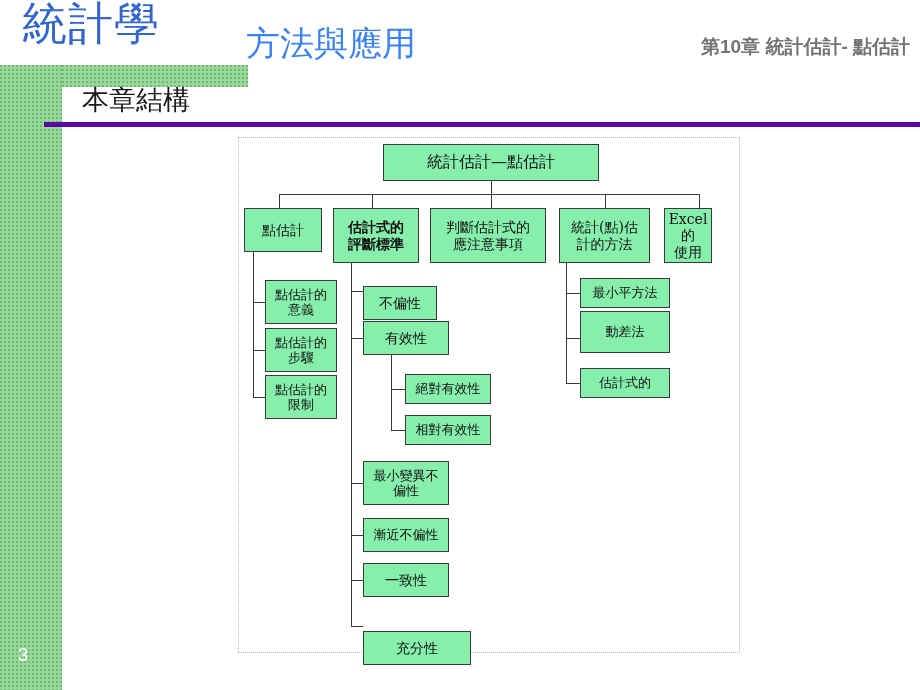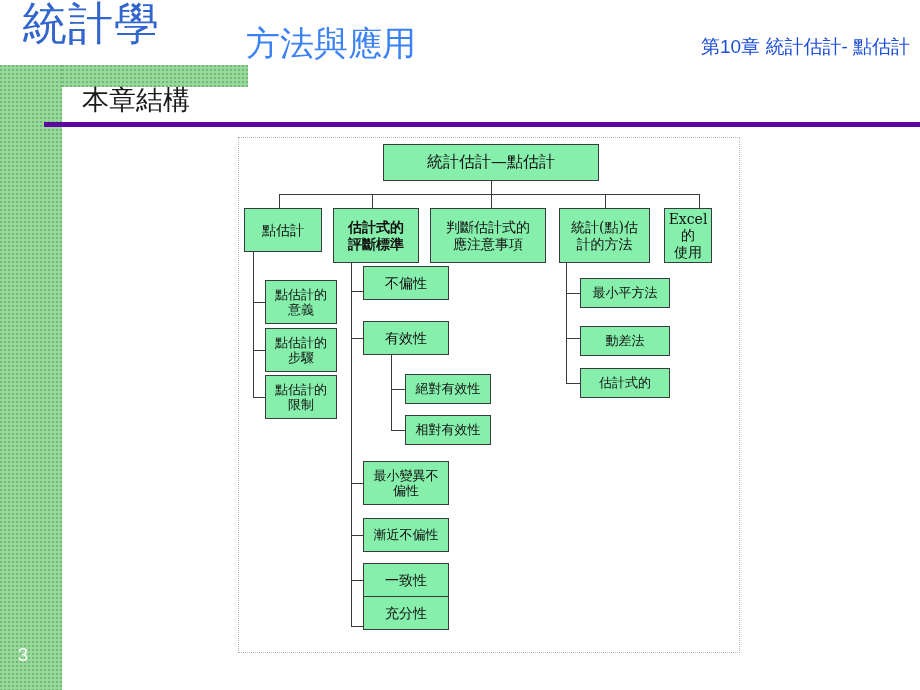--- a/index.html
+++ b/index.html
@@ -37,23 +37,23 @@
     color: #3b82f6;
     font-family: "DejaVu Serif", "Liberation Serif", serif;
     white-space: nowrap;
   }
   #chapter-label {
     position: absolute;
     right: 10px;
     top: 34px;
     font-size: 19px;
     line-height: 26px;
-    color: #1d4ed8;
+    color: #737373;
     font-family: "Liberation Sans", "DejaVu Sans", sans-serif;
-    font-weight: normal;
+    font-weight: bold;
     white-space: nowrap;
   }
 
   
   #green-band {
     position: absolute;
     left: 0;
     top: 65px;
     width: 62px;
     height: 625px;
@@ -212,42 +212,42 @@
 
   <div class="ln v" style="left:112px; top:125px; height:363px;"></div>
 
   <div class="ln h" style="left:112px; top:153px; width:12px;"></div>
   <div class="ln h" style="left:112px; top:200px; width:12px;"></div>
   <div class="ln h" style="left:112px; top:345px; width:12px;"></div>
   <div class="ln h" style="left:112px; top:397px; width:12px;"></div>
   <div class="ln h" style="left:112px; top:442px; width:12px;"></div>
   <div class="ln h" style="left:112px; top:488px; width:12px;"></div>
 
-  <div class="dbox t14" style="left:124px; top:128px; width:86px; height:34px;">不偏性</div>
+  <div class="dbox t14" style="left:124px; top:148px; width:74px; height:34px;">不偏性</div>
 
   <div class="dbox t14" style="left:124px; top:183px; width:86px; height:34px;">有效性</div>
 
   <div class="dbox t13" style="left:124px; top:323px; width:86px; height:44px;">最小變異不
 偏性</div>
 
   <div class="dbox t13" style="left:124px; top:380px; width:86px; height:34px;">漸近不偏性</div>
 
   <div class="dbox t14" style="left:124px; top:425px; width:86px; height:34px;">一致性</div>
 
-  <div class="dbox t14" style="left:124px; top:458px; width:86px; height:34px;">充分性</div>
+  <div class="dbox t14" style="left:124px; top:493px; width:108px; height:34px;">充分性</div>
 
   <div class="ln v" style="left:152px; top:217px; height:75px;"></div>
   <div class="ln h" style="left:152px; top:251px; width:14px;"></div>
   <div class="ln h" style="left:152px; top:292px; width:14px;"></div>
 
   <div class="dbox t13" style="left:166px; top:236px; width:86px; height:30px;">絕對有效性</div>
   <div class="dbox t13" style="left:166px; top:277px; width:86px; height:30px;">相對有效性</div>
 
   <div class="ln v" style="left:327px; top:125px; height:120px;"></div>
   <div class="ln h" style="left:327px; top:155px; width:14px;"></div>
   <div class="ln h" style="left:327px; top:200px; width:14px;"></div>
   <div class="ln h" style="left:327px; top:245px; width:14px;"></div>
 
   <div class="dbox t13" style="left:341px; top:140px; width:90px; height:30px;">最小平方法</div>
-  <div class="dbox t13" style="left:341px; top:188px; width:90px; height:30px;">動差法</div>
+  <div class="dbox t13" style="left:341px; top:173px; width:90px; height:42px;">動差法</div>
   <div class="dbox t13" style="left:341px; top:230px; width:90px; height:30px;">估計式的</div>
 
 </div>
 
 </body></html>

